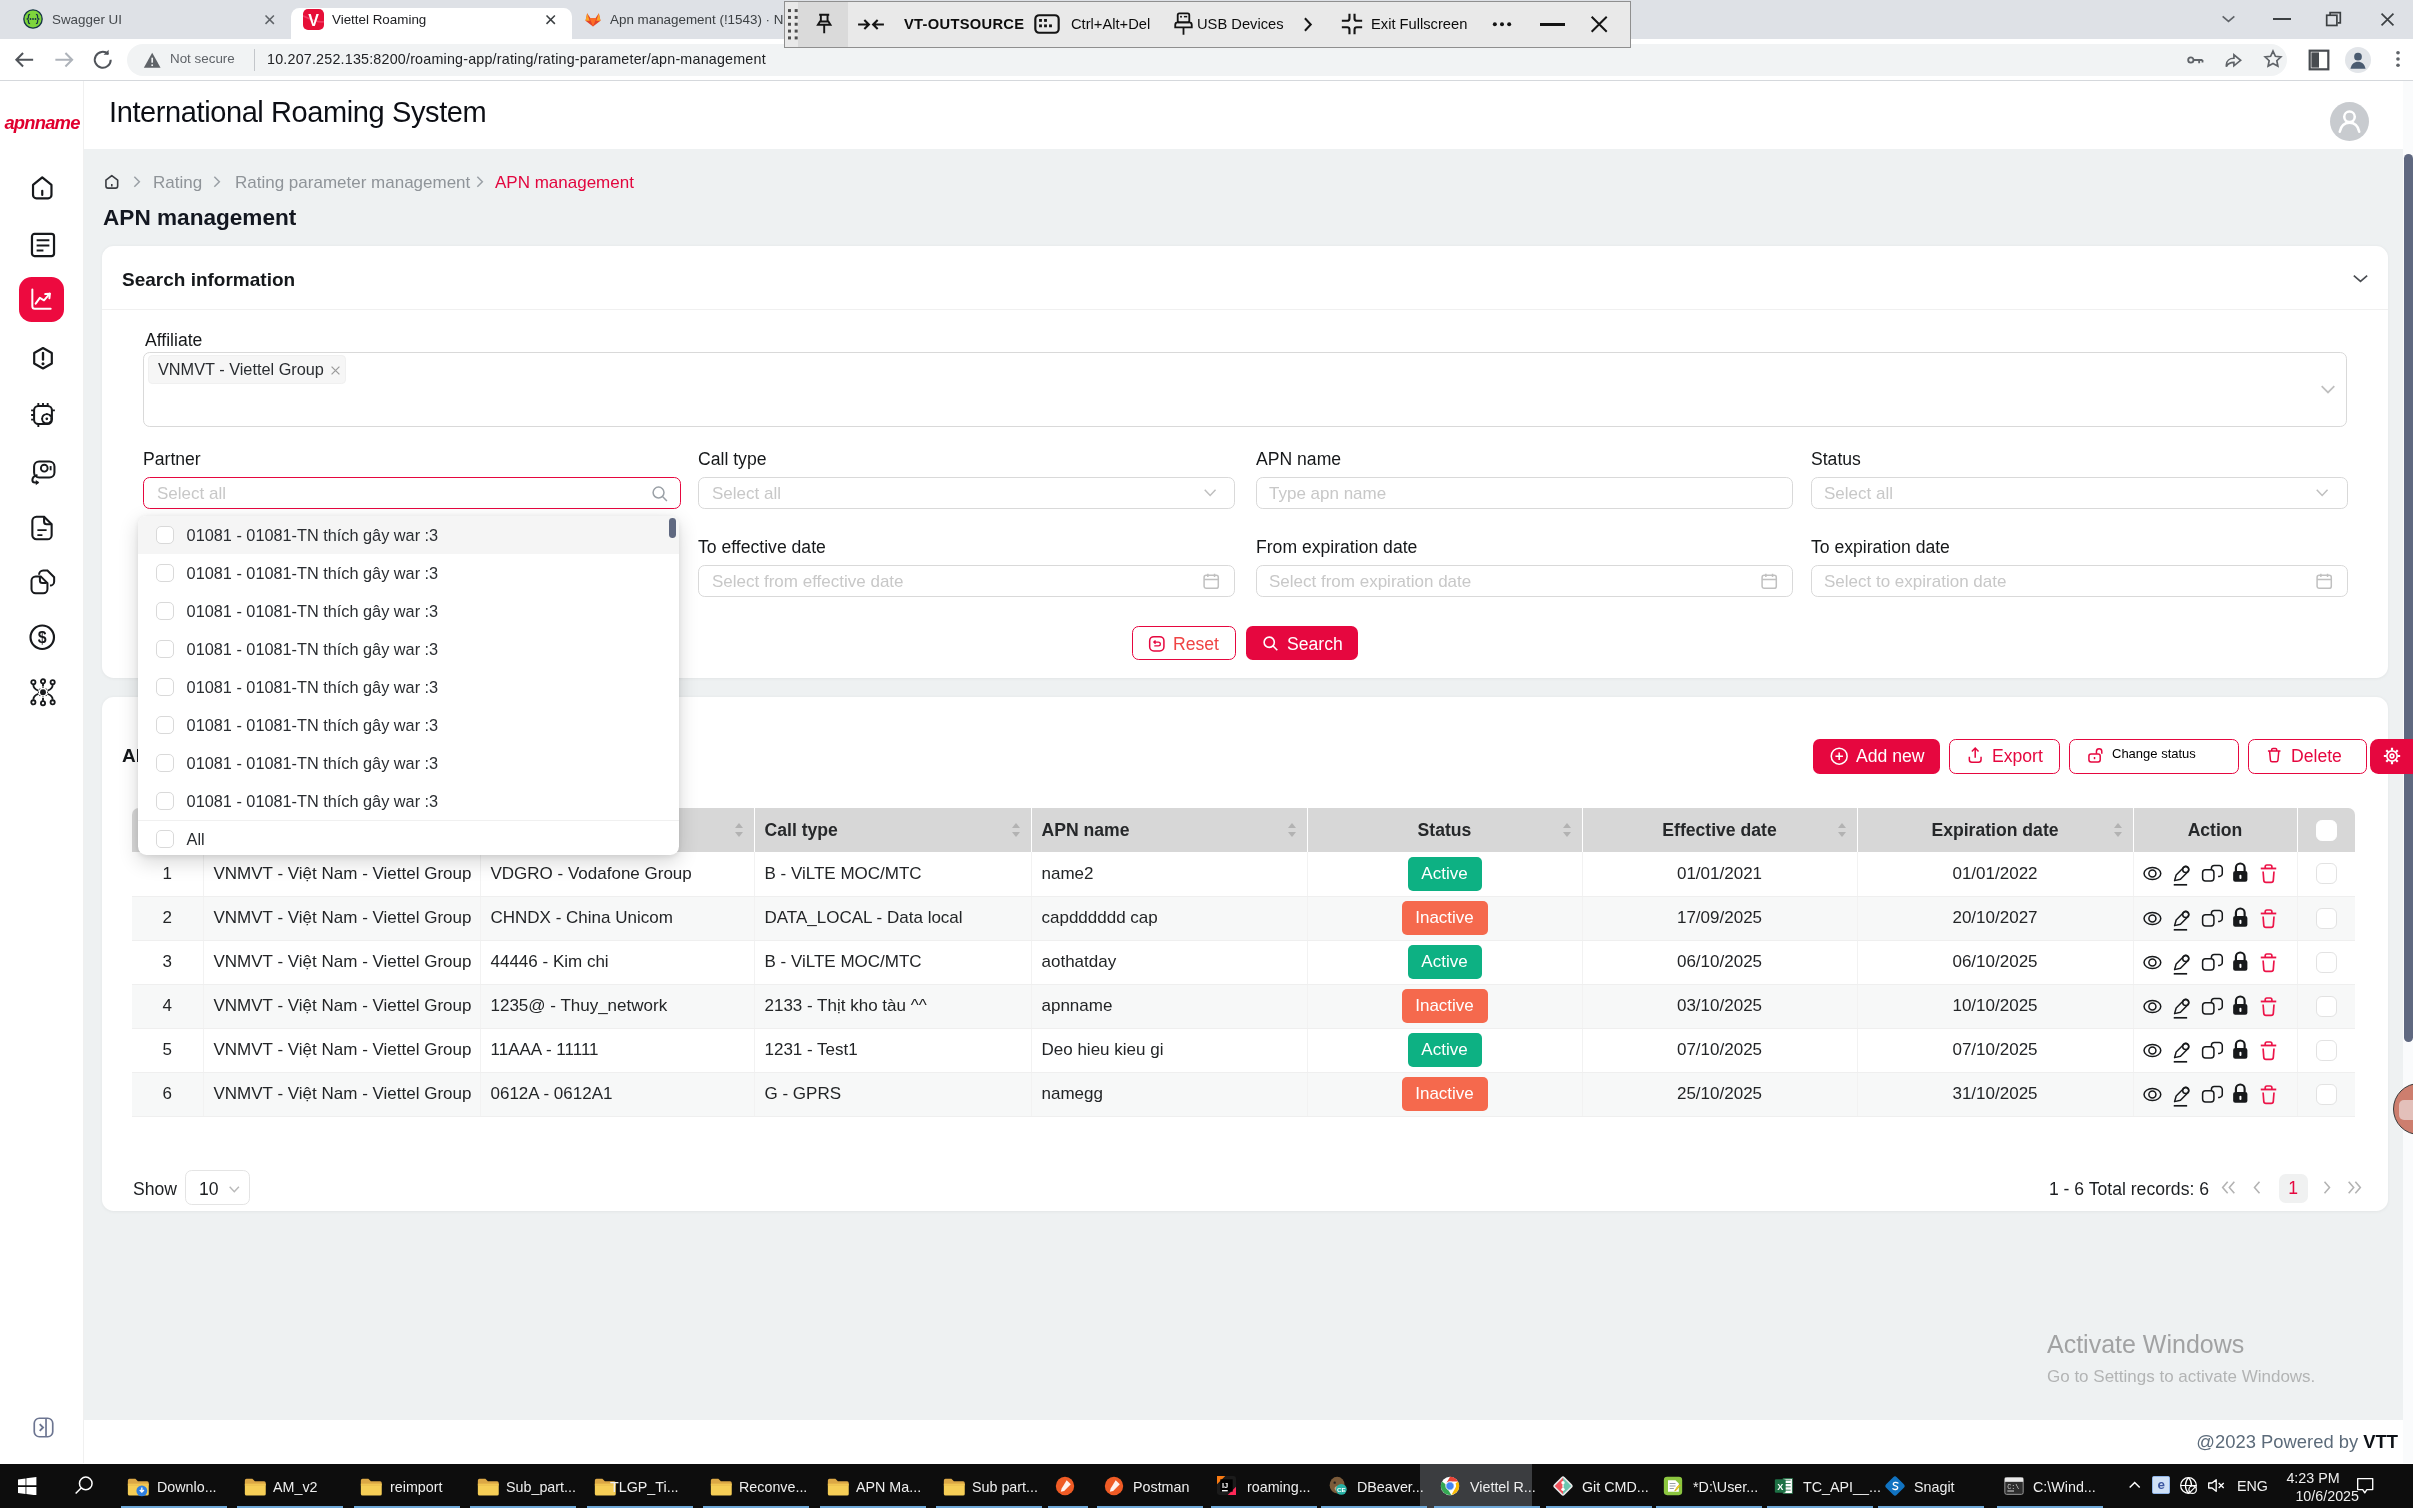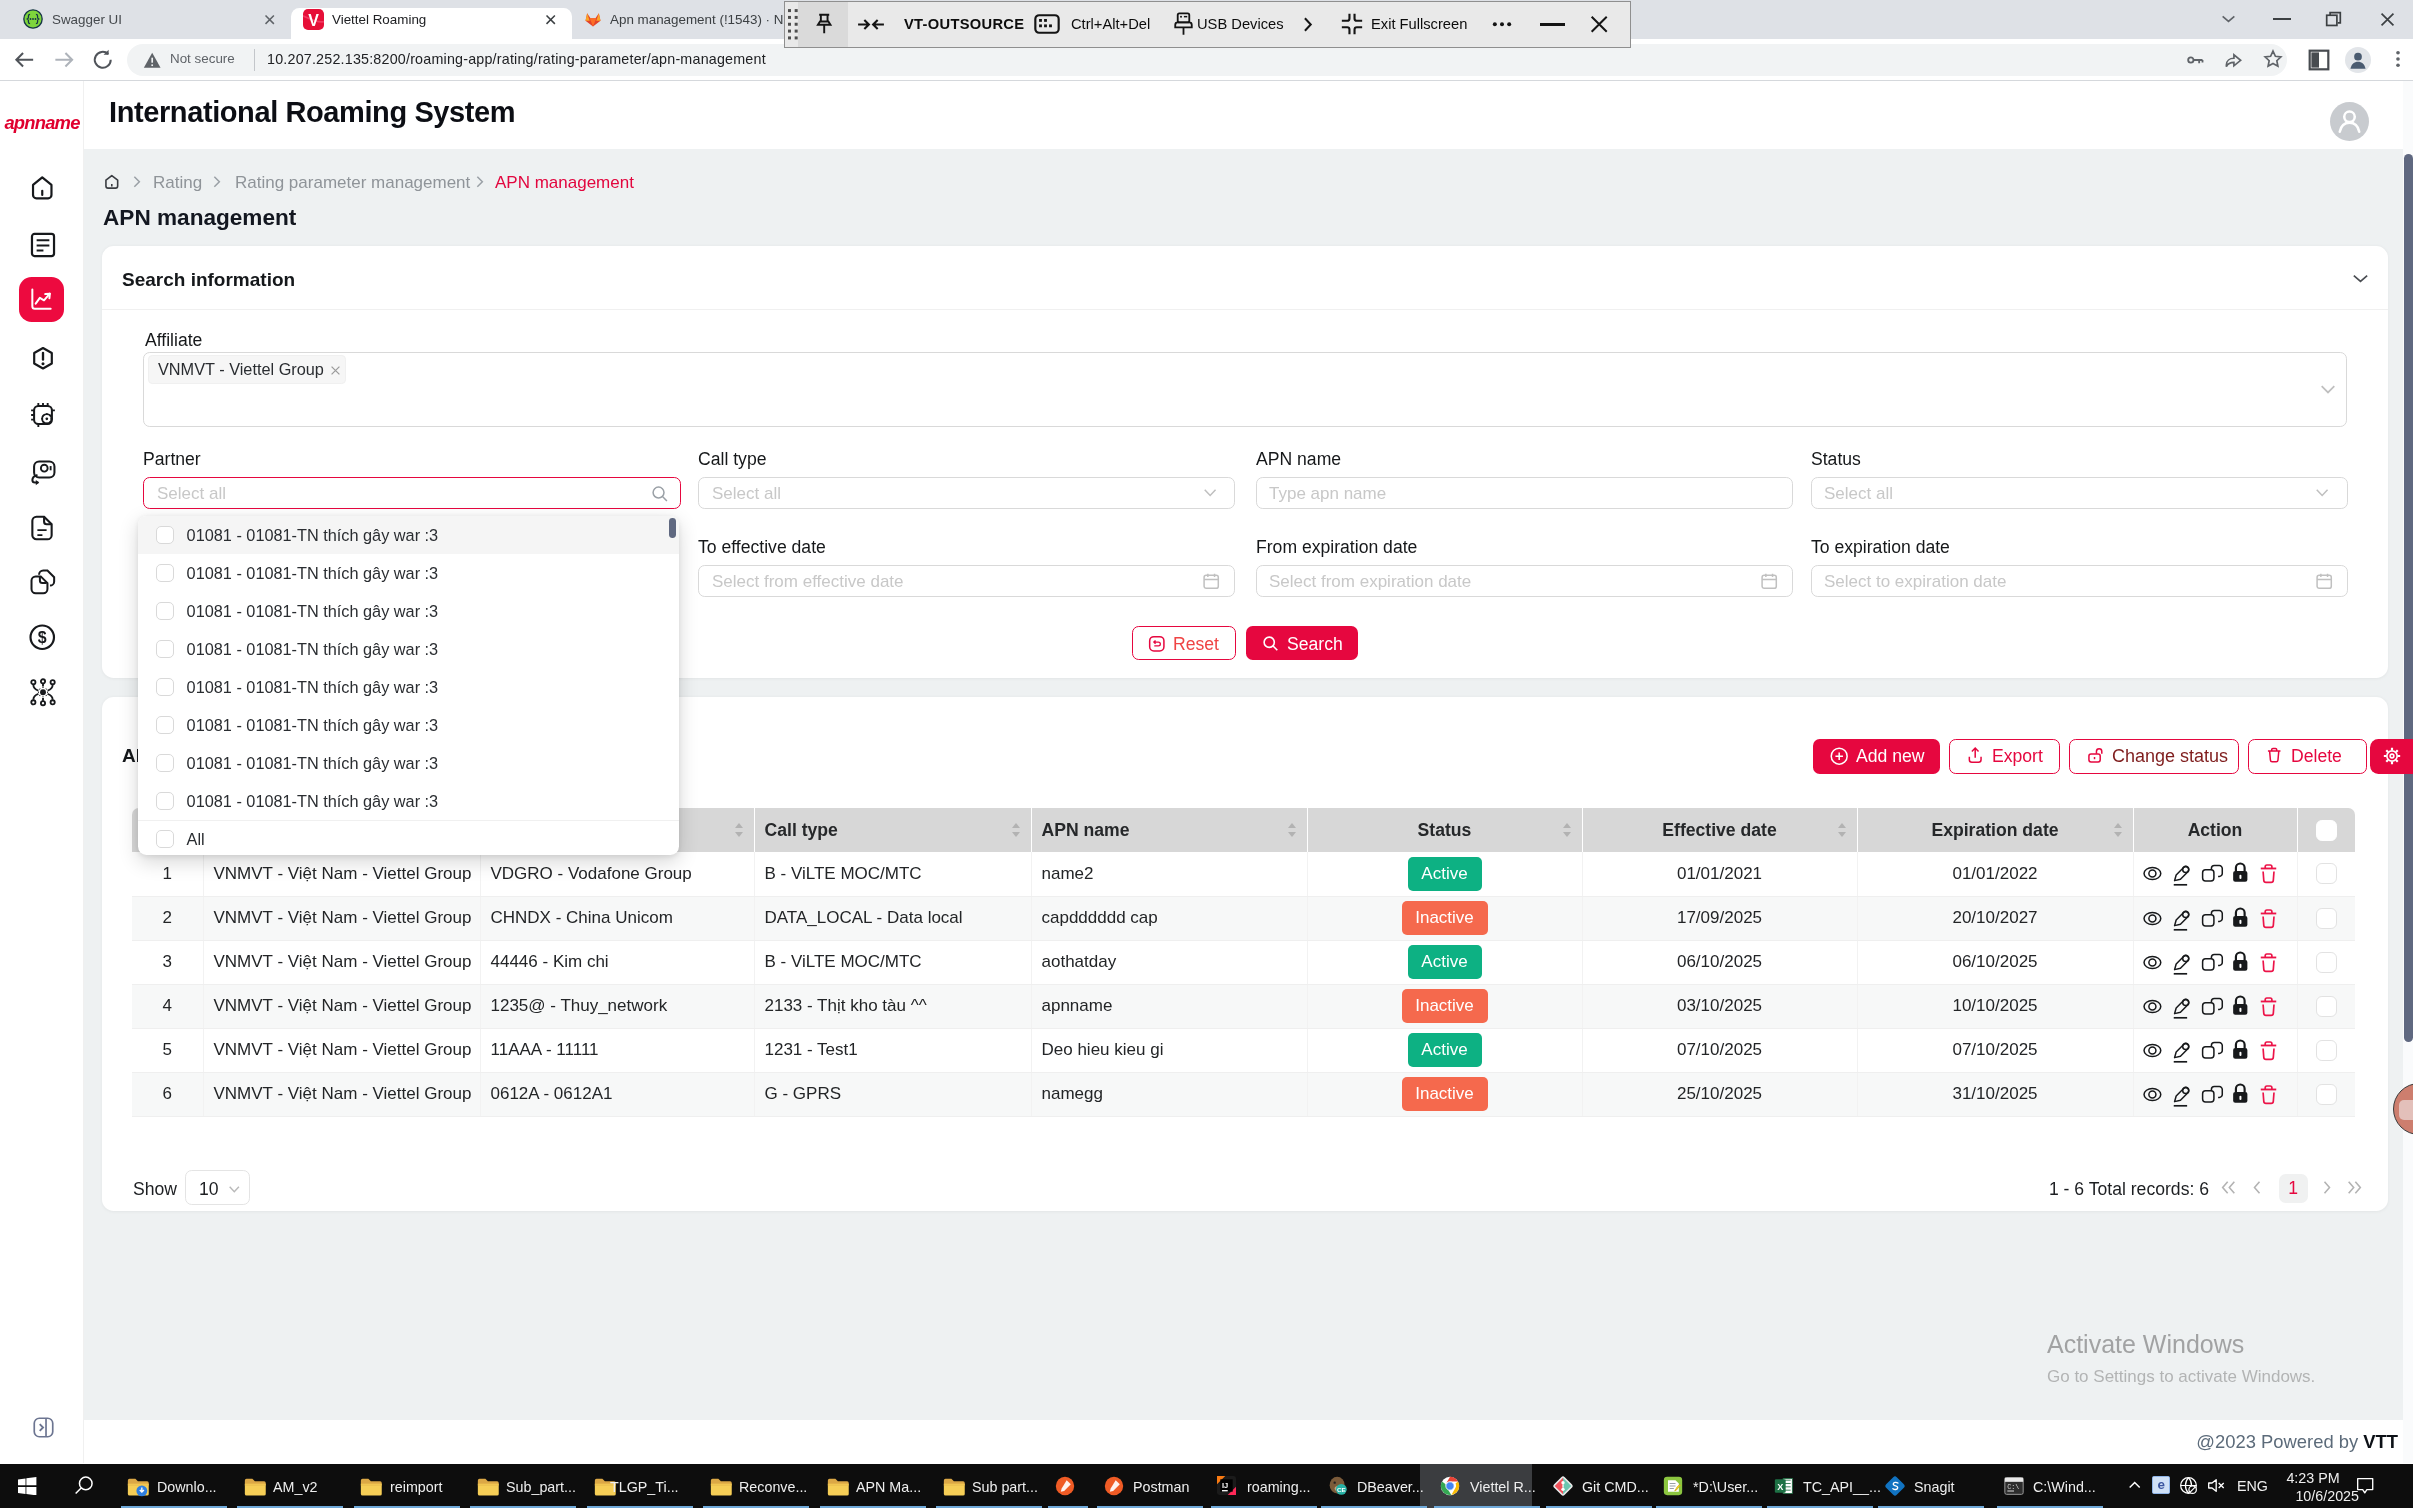--- a/index.html
+++ b/index.html
@@ -292,21 +292,21 @@
       <circle cx="16.5" cy="17" r="3.5" fill="#17191c" stroke="none"></circle>
       <path d="M16.5 12v-1M16.5 23v-1M11.5 17h-1M22.5 17h-1M13 13.5l-.7-.7M20.7 21.2l-.7-.7M20 13.5l.7-.7M12.3 21.2l.7-.7" stroke-width="1.8"></path>
     </g>
   </svg>
   <svg class="abs" style="left:33px;top:1417px" width="21" height="21" viewBox="0 0 25 25">
     <rect x="1.5" y="1.5" width="22" height="22" rx="6" fill="none" stroke="#6c7591" stroke-width="2"></rect>
     <path d="M15.5 2v21" stroke="#6c7591" stroke-width="2"></path>
     <path d="M8 8.5l4 4-4 4" fill="none" stroke="#6c7591" stroke-width="2.2"></path>
   </svg>
 
-  <div class="abs" style="left:109px;top:96px;font-size:29px;font-weight:bold;color:#0c0e14;letter-spacing:-0.4px">International Roaming System</div>
+  <div class="abs" style="left:109px;top:96px;font-size:29px;font-weight:normal;color:#0c0e14;letter-spacing:-0.4px">International Roaming System</div>
   <svg class="abs" style="left:2330px;top:102px" width="39" height="39" viewBox="0 0 46 46">
     <circle cx="23" cy="23" r="23" fill="#c8cbcf"></circle>
     <circle cx="23" cy="17.5" r="6.2" fill="none" stroke="#fff" stroke-width="3"></circle>
     <path d="M11.5 35c1.5-7 6-10.5 11.5-10.5S33 28 34.5 35" fill="none" stroke="#fff" stroke-width="3" stroke-linecap="round"></path>
   </svg>
 
   <svg class="abs" style="left:103px;top:173px" width="17.6" height="17.6" viewBox="0 0 21 21">
     <path d="M3.5 8.5L10.5 3l7 5.5v7a2.5 2.5 0 0 1-2.5 2.5H6a2.5 2.5 0 0 1-2.5-2.5z" fill="none" stroke="#3a3d42" stroke-width="1.9" stroke-linejoin="round"></path>
     <path d="M10.5 13v3" stroke="#3a3d42" stroke-width="1.9"></path>
   </svg>
@@ -412,21 +412,21 @@
   <svg class="abs" style="left:1966px;top:746px" width="18.4" height="18.4" viewBox="0 0 22 22">
       <path d="M11 14V3M7 6.5L11 2.5l4 4M4 13v3.5a3 3 0 0 0 3 3h8a3 3 0 0 0 3-3V13" fill="none" stroke="#e6073f" stroke-width="1.8"></path>
     </svg>
   <div class="abs" style="left:1992px;top:746px;font-size:17.6px;color:#e6073f">Export</div>
   <div class="abs" style="left:2069px;top:739px;width:170px;height:35px;border:1.3px solid #e6073f;border-radius:6.7px;background:#fff"></div>
   <svg class="abs" style="left:2086px;top:746px" width="18.4" height="18.4" viewBox="0 0 22 22">
       <rect x="3.5" y="9.5" width="13.5" height="9.5" rx="2.5" fill="none" stroke="#e6073f" stroke-width="1.8"></rect>
       <path d="M12.5 9.3V6.6a3.2 3.2 0 0 1 6.4 0v2.7" fill="none" stroke="#e6073f" stroke-width="1.8"></path>
       <path d="M10.2 13.2v2.6" stroke="#e6073f" stroke-width="1.8"></path>
     </svg>
-  <div class="abs" style="left:2112px;top:746px;font-size:18px;color:#7f1d1d">Change status</div>
+  <div class="abs" style="left:2112px;top:746px;font-size:13px;color:#000000">Change status</div>
   <div class="abs" style="left:2248px;top:739px;width:119px;height:35px;border:1.3px solid #e6073f;border-radius:6.7px;background:#fff"></div>
   <svg class="abs" style="left:2265px;top:746px" width="18.4" height="18.4" viewBox="0 0 22 22">
       <path d="M3.5 6h15M8 6V4.5A1.5 1.5 0 0 1 9.5 3h3A1.5 1.5 0 0 1 14 4.5V6M5.5 6l1 11a2 2 0 0 0 2 1.8h5a2 2 0 0 0 2-1.8l1-11" fill="none" stroke="#e6073f" stroke-width="1.8"></path>
     </svg>
   <div class="abs" style="left:2291px;top:746px;font-size:17.6px;color:#e6073f">Delete</div>
 
   <div class="abs" style="left:2370px;top:739px;width:44px;height:35px;background:#e6073f;border-radius:8.4px 0 0 8.4px;z-index:30"></div>
   <svg class="abs" style="left:2382px;top:746px;z-index:31" width="20" height="20" viewBox="0 0 24 24">
     <g fill="none" stroke="#fff" stroke-width="2">
       <circle cx="12" cy="12" r="6.2"></circle>

